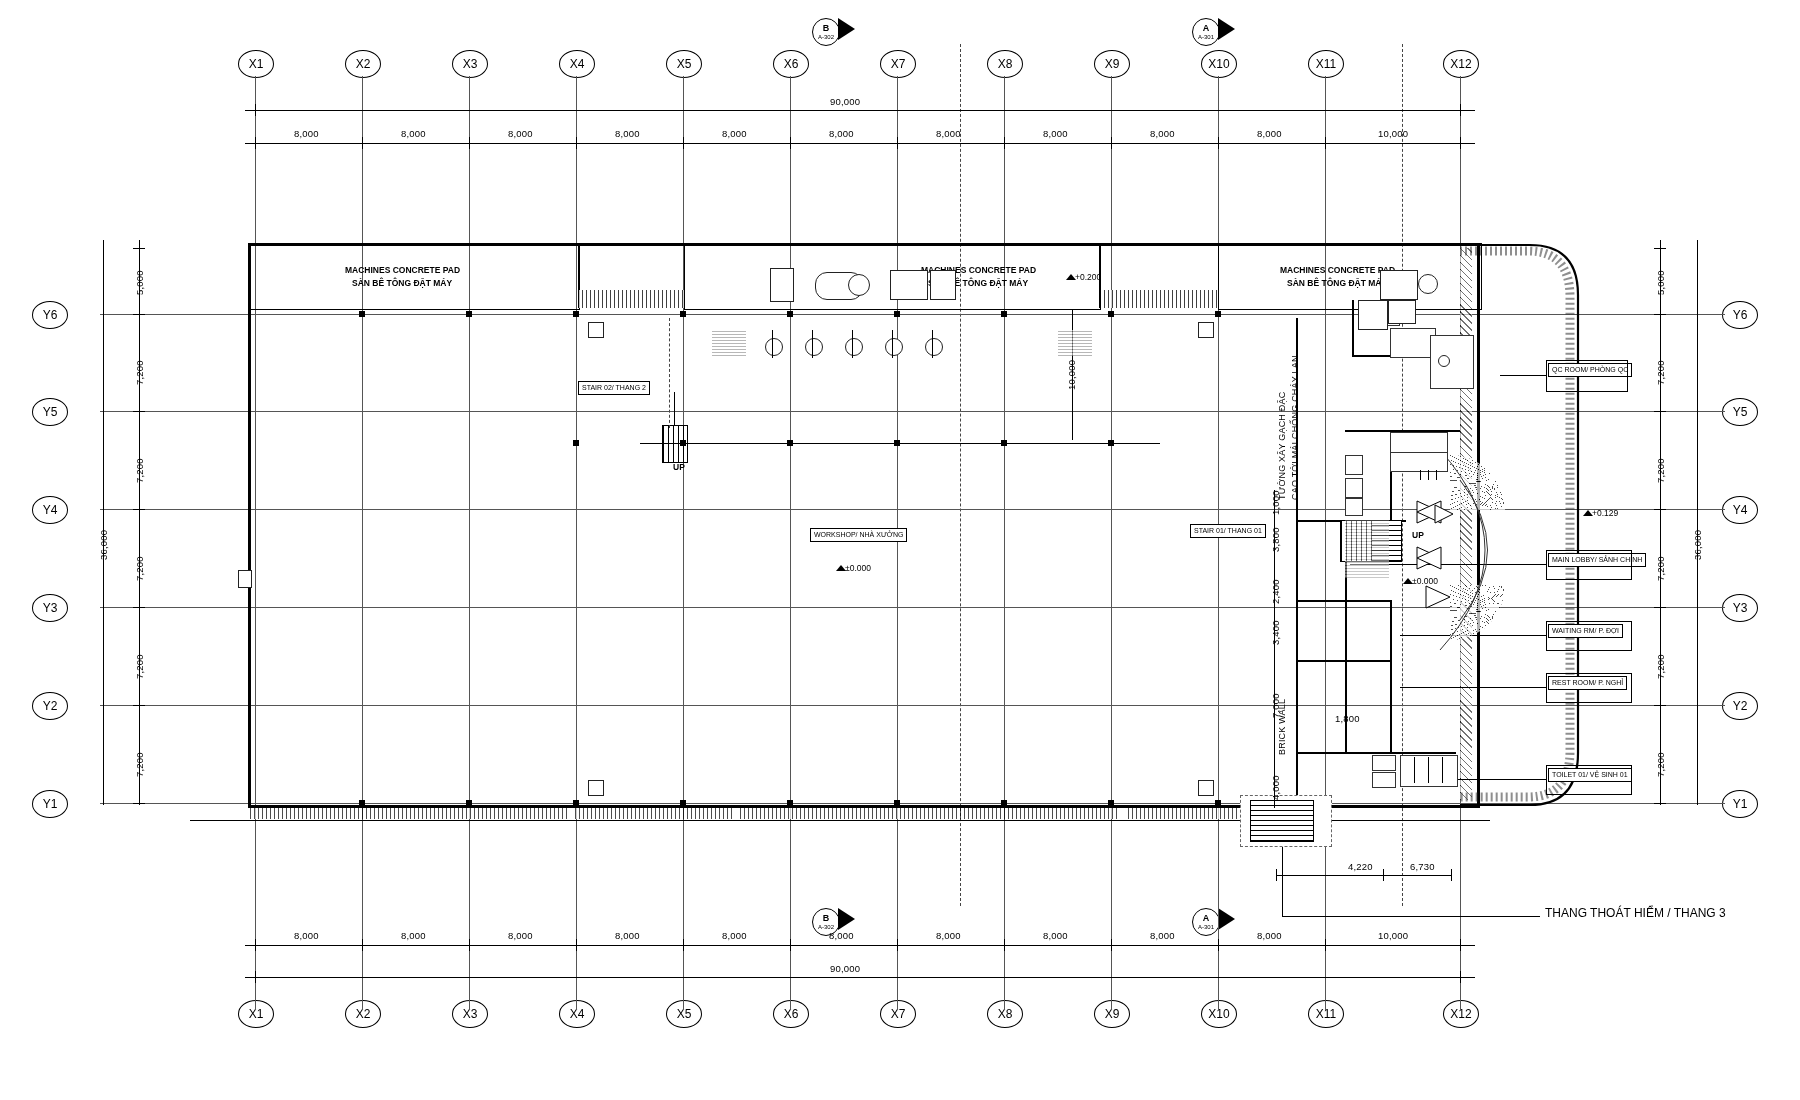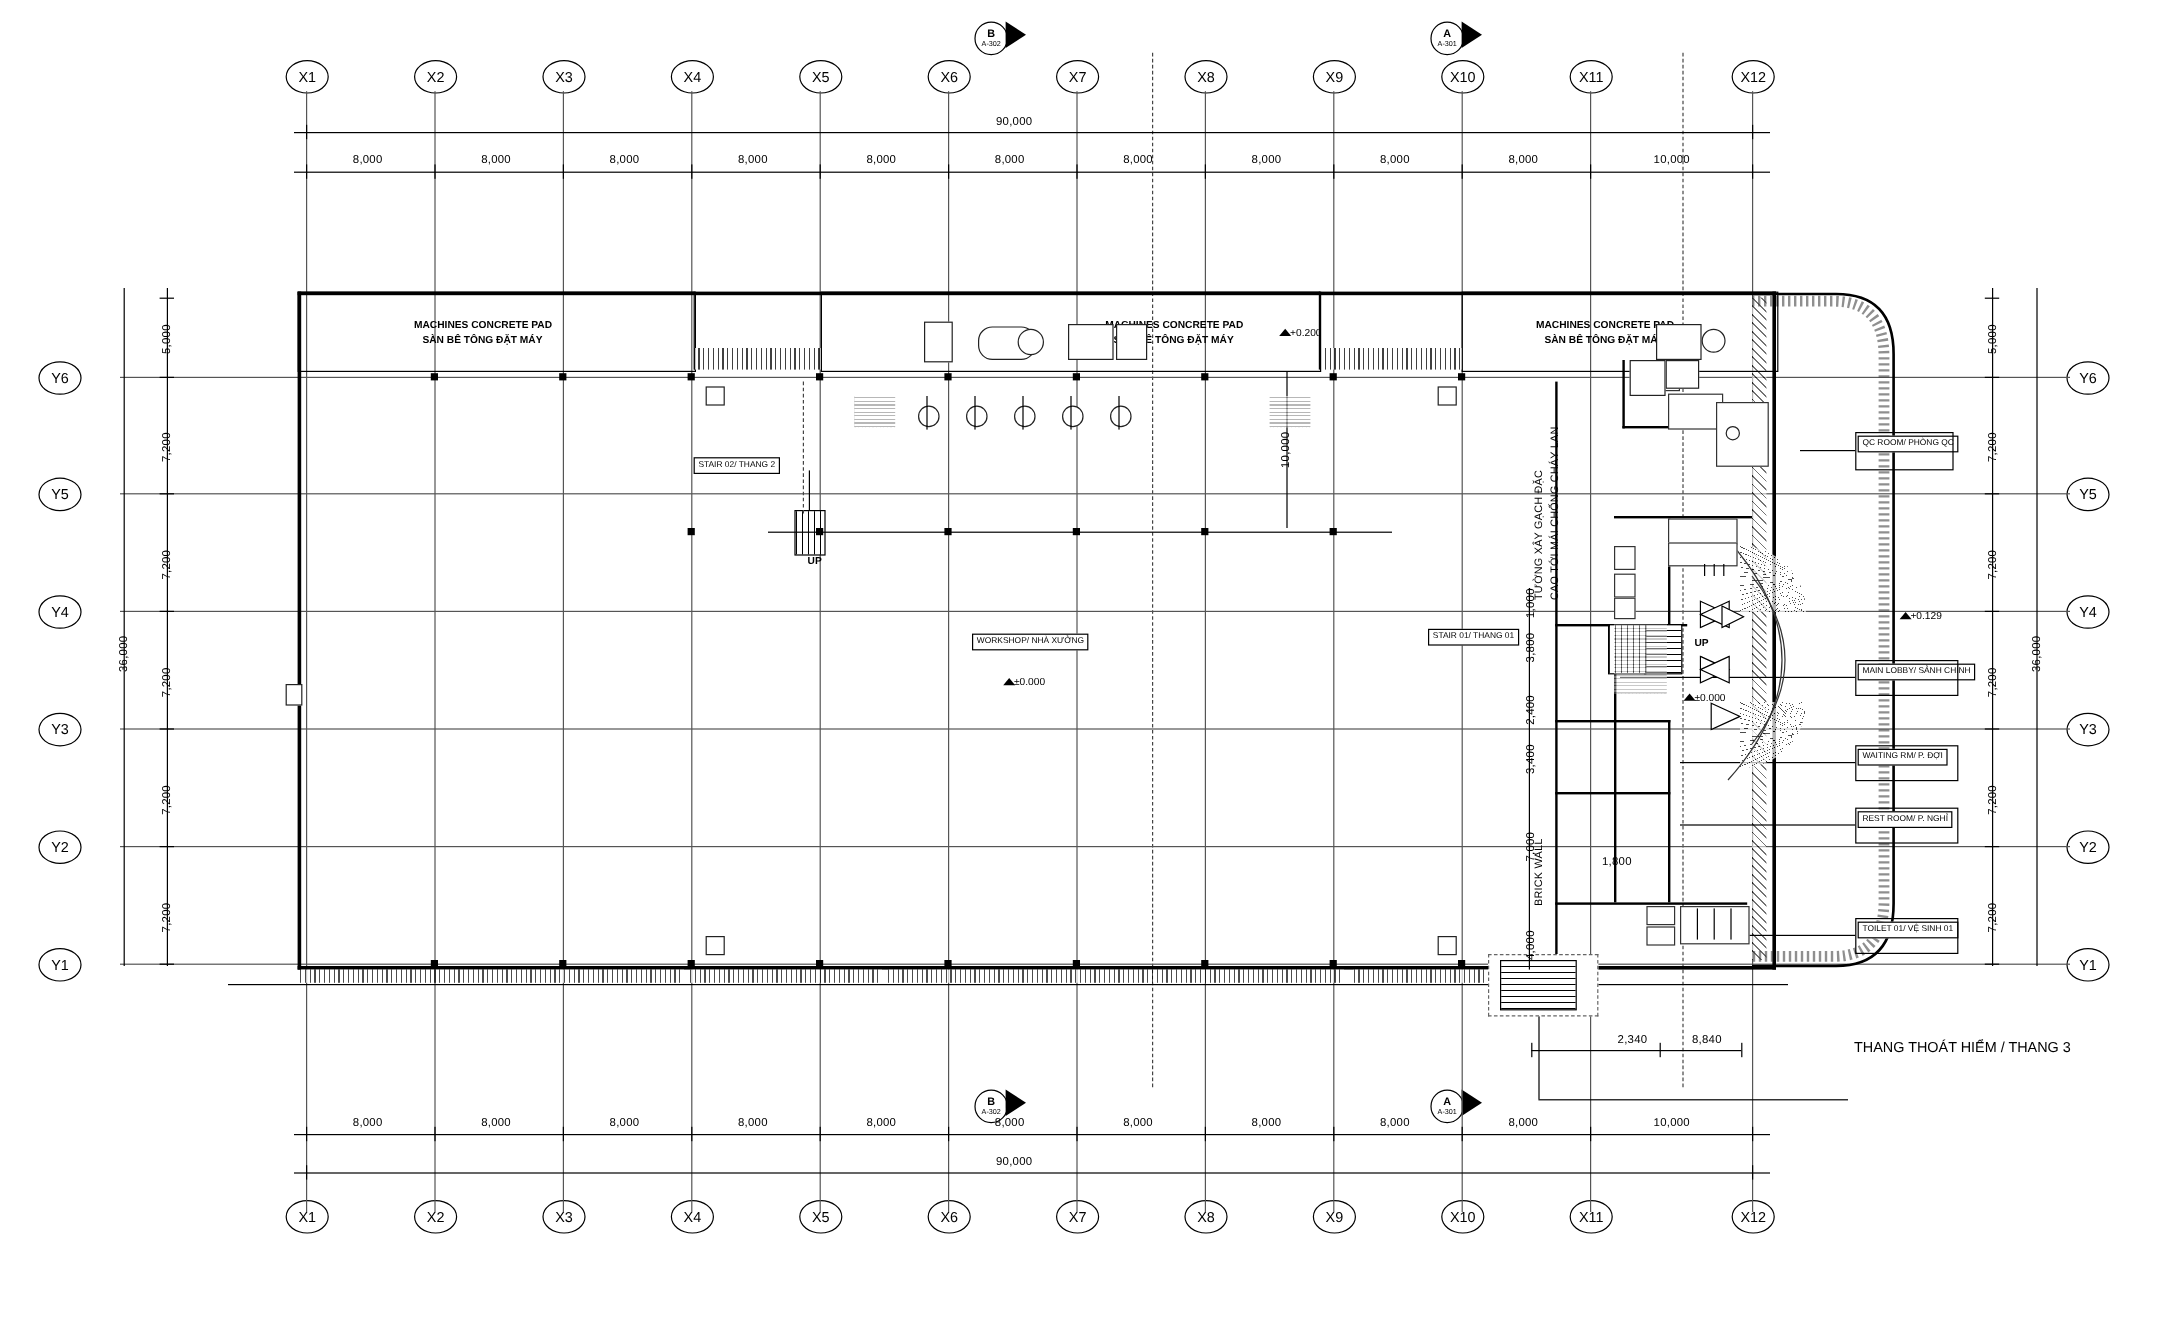--- a/index.html
+++ b/index.html
@@ -392,41 +392,41 @@
   <div class="leader" style="left:1350px;top:564px;width:196px;"></div>
   <div class="leader" style="left:1400px;top:635px;width:146px;"></div>
   <div class="leader" style="left:1400px;top:687px;width:146px;"></div>
   <div class="leader" style="left:1440px;top:779px;width:106px;"></div>
 
   <div class="elev" style="left:1592px;top:508px;">+0.129</div>
   <div class="elevtri" style="left:1583px;top:510px;"></div>
   <div class="elev" style="left:1412px;top:576px;">±0.000</div>
   <div class="elevtri" style="left:1403px;top:578px;"></div>
 
-  <div class="plain-note" style="left:1545px;top:866px;">THANG THOÁT HIỂM / THANG 3</div>
+  <div class="plain-note" style="left:1545px;top:906px;">THANG THOÁT HIỂM / THANG 3</div>
   <div class="leader" style="left:1282px;top:916px;width:258px;"></div>
   <div class="ln vline" style="left:1282px;top:838px;height:78px;"></div>
 
   <div class="thinbox" style="left:1240px;top:795px;width:90px;height:50px;border-style:dashed;border-color:#666;"></div>
   <div class="stair" style="left:1250px;top:800px;width:62px;height:40px;"></div>
 
   <div class="ln vline" style="left:1274px;top:490px;height:318px;"></div>
   <div class="dimtxt vert" style="left:1270px;top:515px;">1,000</div>
   <div class="dimtxt vert" style="left:1270px;top:552px;">3,800</div>
   <div class="dimtxt vert" style="left:1270px;top:604px;">2,400</div>
   <div class="dimtxt vert" style="left:1270px;top:645px;">3,400</div>
   <div class="dimtxt vert" style="left:1270px;top:718px;">7,000</div>
   <div class="dimtxt vert" style="left:1270px;top:800px;">4,000</div>
   <div class="dimtxt" style="left:1335px;top:713px;">1,800</div>
   <div class="dimtxt vert" style="left:1066px;top:390px;">10,000</div>
   <div class="ln vline" style="left:1072px;top:310px;height:130px;"></div>
 
   <div class="ln hline" style="left:1276px;top:875px;width:175px;"></div>
-  <div class="dimtxt" style="left:1348px;top:861px;">2,340</div>
-  <div class="dimtxt" style="left:1410px;top:861px;">8,840</div>
+  <div class="dimtxt" style="left:1348px;top:861px;">4,220</div>
+  <div class="dimtxt" style="left:1410px;top:861px;">6,730</div>
   <div class="tick" style="left:1276px;top:869px;"></div>
   <div class="tick" style="left:1383px;top:869px;"></div>
   <div class="tick" style="left:1451px;top:869px;"></div>
 
   <div class="wall" style="left:1296px;top:520px;width:110px;height:2px;"></div>
   <div class="wall" style="left:1296px;top:600px;width:96px;height:2px;"></div>
   <div class="wall" style="left:1296px;top:660px;width:96px;height:2px;"></div>
   <div class="wall" style="left:1296px;top:752px;width:160px;height:2px;"></div>
   <div class="wall" style="left:1345px;top:520px;width:2px;height:232px;"></div>
   <div class="wall" style="left:1390px;top:430px;width:2px;height:92px;"></div>

